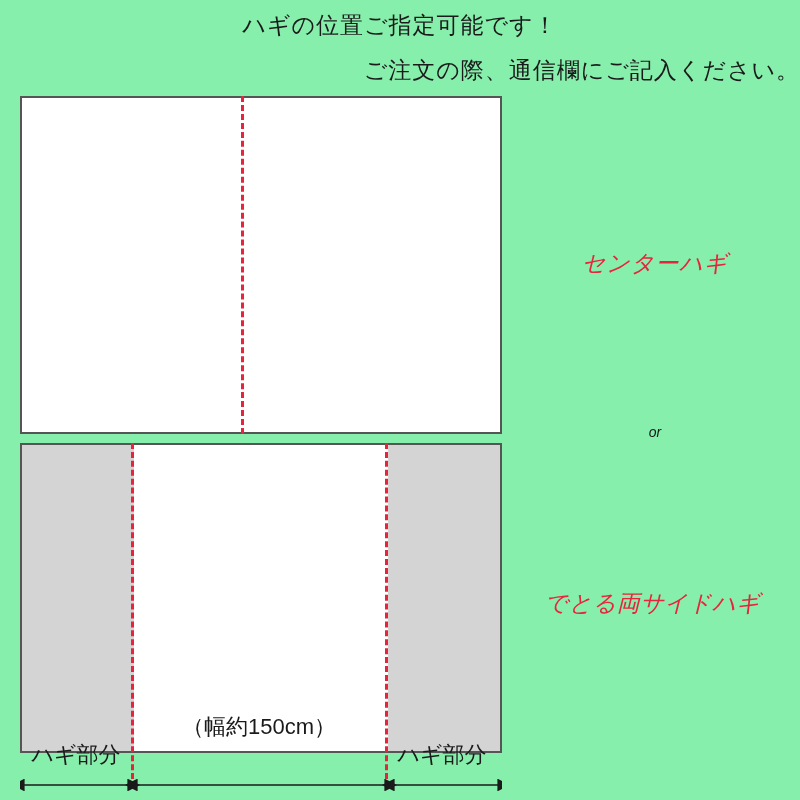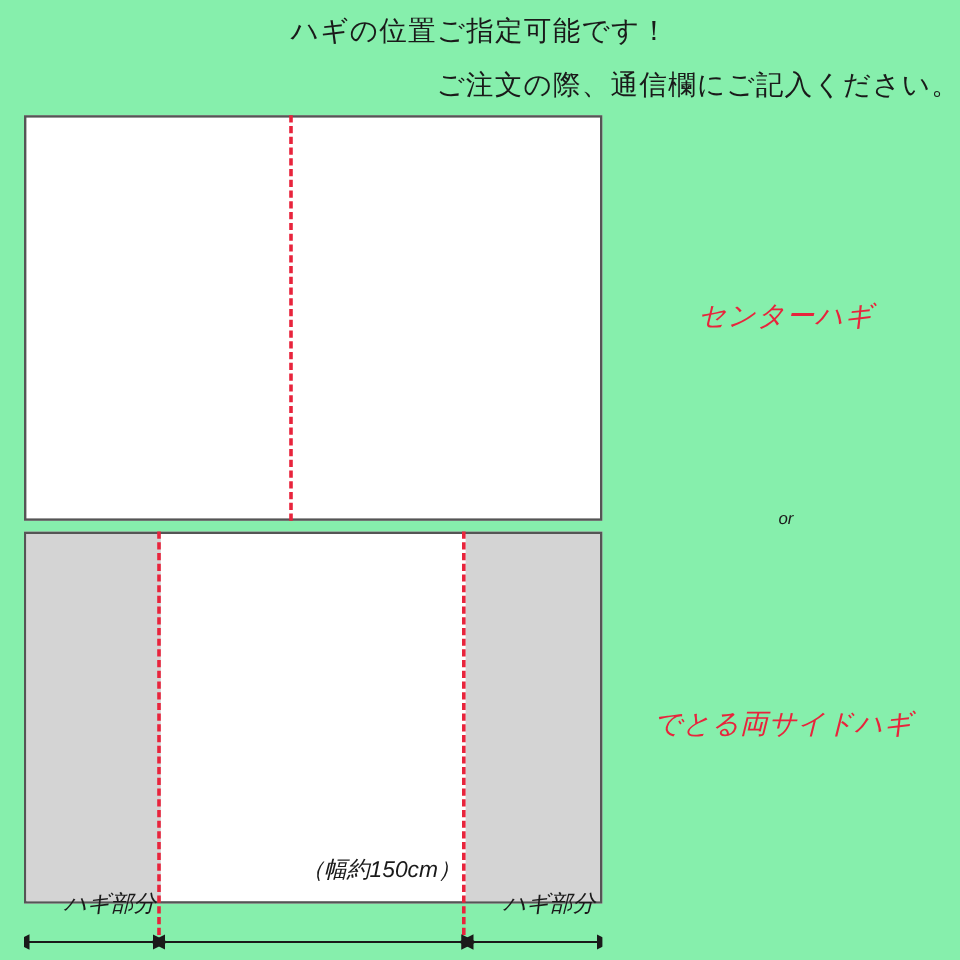--- a/index.html
+++ b/index.html
@@ -86,24 +86,23 @@
     top: 443px;
     width: 0;
     height: 345px;
     border-left: 3px dashed #e8243c;
   }
 
   
   .inner-label {
     position: absolute;
     color: #1a1a1a;
-    font-size: 19px;
+    font-size: 22px;
     white-space: nowrap;
-    text-align: right;
-    font-style: italic;
+    text-align: center;
   }
   #label-width   { left: 134px; top: 712px; width: 250px; }
   #label-base    { left: 134px; top: 740px; width: 250px; }
   #label-hagi-l  { left: 22px;  top: 740px; width: 108px; }
   #label-hagi-r  { left: 388px; top: 740px; width: 108px; }
 
   
   #dim-row {
     position: absolute;
     left: 20px;

